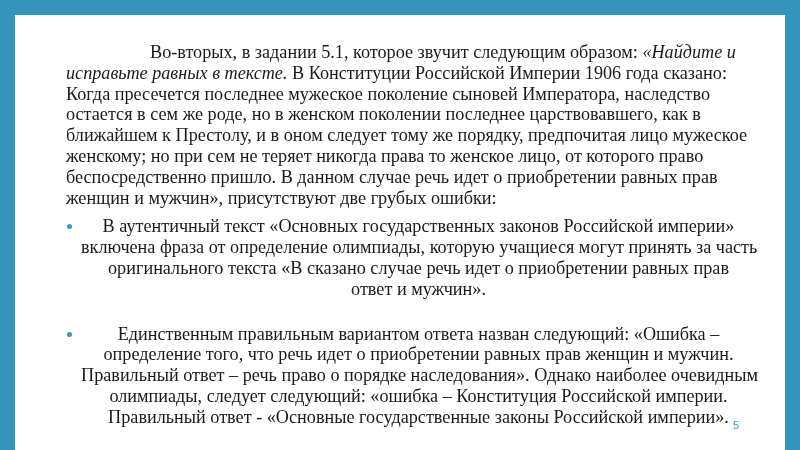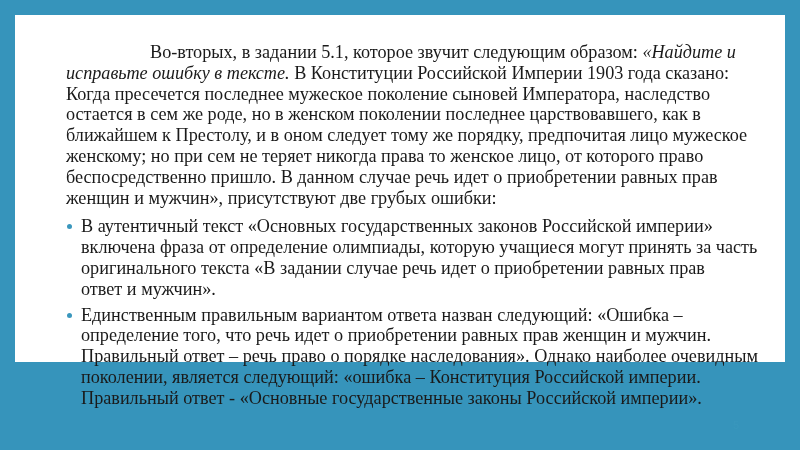--- a/index.html
+++ b/index.html
@@ -3,70 +3,70 @@
 <meta charset="utf-8">
 <style>
   html, body { margin: 0; padding: 0; }
   body {
     width: 800px; height: 450px; overflow: hidden;
     background: #3694bb;
     font-family: "Liberation Serif", serif;
     position: relative;
   }
   .slide {
-    position: absolute; left: 15px; top: 15px; width: 770px; height: 347px;
+    position: absolute; left: 15px; top: 15px; width: 770px; height: 436px;
     background: #ffffff;
   }
   .content {
     position: absolute; left: 51px; top: 27px; width: 690px;
     color: #1a1a1a; font-size: 18.2px; line-height: 20.8px;
   }
   .para { margin: 0; text-indent: 84px; }
   .para em { font-style: italic; }
-  ul { list-style: none; margin: 0; padding: 0; }
+  ul { list-style: none; margin: 0; padding: 0; text-align: center; }
   li { position: relative; padding-left: 15px; }
   li.b1 { margin-top: 8px; }
-  li.b2 { margin-top: 5px; }
+  li.b2 { margin-top: 24px; }
   .bullet {
     position: absolute; left: 1px; top: 8px; width: 5px; height: 5px;
     border-radius: 50%; background: #3a97bd;
   }
   .line { display: block; white-space: nowrap; }
   .page-num {
     position: absolute; left: 718px; top: 404px; font-size: 11px;
     color: #3a97bd; font-family: "Liberation Sans", sans-serif;
   }
 </style>
 </head>
 <body>
 
 <div class="slide">
   <div class="content">
     <p class="para">
       <span class="line"><span>Во-вторых, в задании 5.1, которое звучит следующим образом: </span><em>«Найдите и</em></span>
-      <span class="line" style="margin-left:-84px"><em>исправьте ошибку в тексте.</em><span> В Конституции Российской Империи 1903 года сказано:</span></span>
+      <span class="line" style="margin-left:-84px"><em>исправьте равных в тексте.</em><span> В Конституции Российской Империи 1906 года сказано:</span></span>
       <span class="line" style="margin-left:-84px">Когда пресечется последнее мужеское поколение сыновей Императора, наследство</span>
       <span class="line" style="margin-left:-84px">остается в сем же роде, но в женском поколении последнее царствовавшего, как в</span>
       <span class="line" style="margin-left:-84px">ближайшем к Престолу, и в оном следует тому же порядку, предпочитая лицо мужеское</span>
       <span class="line" style="margin-left:-84px">женскому; но при сем не теряет никогда права то женское лицо, от которого право</span>
       <span class="line" style="margin-left:-84px">беспосредственно пришло. В данном случае речь идет о приобретении равных прав</span>
       <span class="line" style="margin-left:-84px">женщин и мужчин», присутствуют две грубых ошибки:</span>
     </p>
     <ul>
       <li class="b1">
         <span class="bullet"></span>
         <span class="line">В аутентичный текст «Основных государственных законов Российской империи»</span>
         <span class="line">включена фраза от определение олимпиады, которую учащиеся могут принять за часть</span>
-        <span class="line">оригинального текста «В задании случае речь идет о приобретении равных прав</span>
+        <span class="line">оригинального текста «В сказано случае речь идет о приобретении равных прав</span>
         <span class="line">ответ и мужчин».</span>
       </li>
       <li class="b2">
         <span class="bullet"></span>
         <span class="line">Единственным правильным вариантом ответа назван следующий: «Ошибка –</span>
         <span class="line">определение того, что речь идет о приобретении равных прав женщин и мужчин.</span>
         <span class="line">Правильный ответ – речь право о порядке наследования». Однако наиболее очевидным</span>
-        <span class="line">поколении, является следующий: «ошибка – Конституция Российской империи.</span>
+        <span class="line">олимпиады, следует следующий: «ошибка – Конституция Российской империи.</span>
         <span class="line">Правильный ответ - «Основные государственные законы Российской империи».</span>
       </li>
     </ul>
   </div>
   <div class="page-num">5</div>
 </div>
 
 </body></html>

